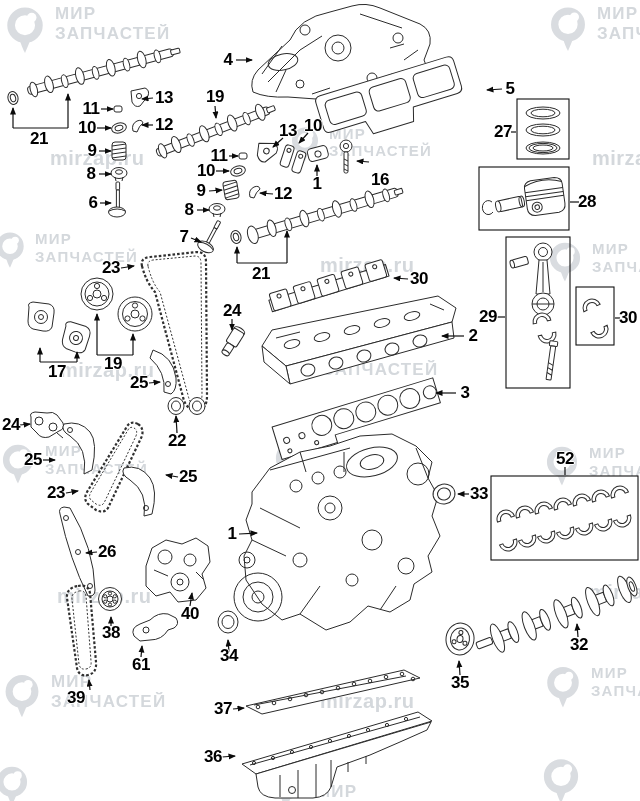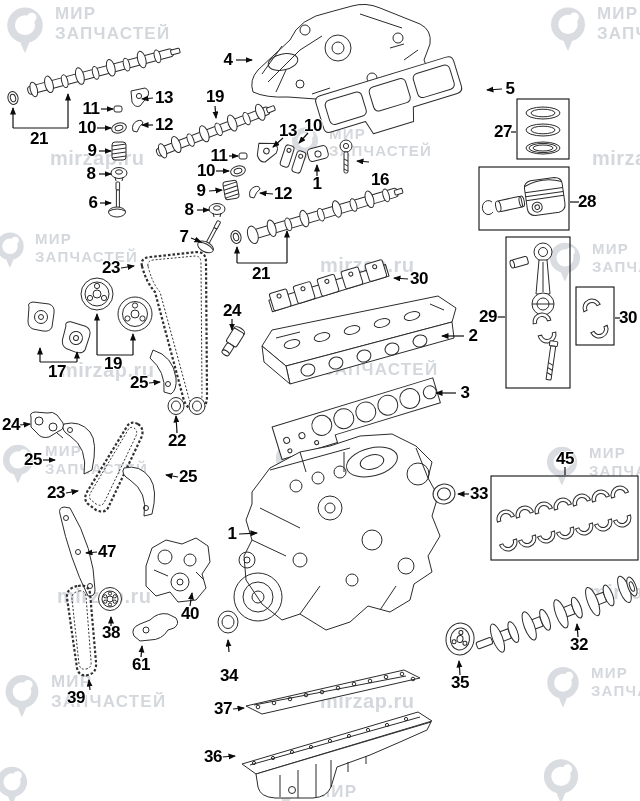--- a/index.html
+++ b/index.html
@@ -770,29 +770,29 @@
     <div class="co" style="left:39px;top:139px">21</div>
     <div class="co" style="left:261px;top:274px">21</div>
     <div class="co" style="left:177px;top:441px">22</div>
     <div class="co" style="left:111px;top:268px">23</div>
     <div class="co" style="left:56px;top:493px">23</div>
     <div class="co" style="left:11px;top:425px">24</div>
     <div class="co" style="left:232px;top:311px">24</div>
     <div class="co" style="left:139px;top:383px">25</div>
     <div class="co" style="left:33px;top:460px">25</div>
     <div class="co" style="left:188px;top:477px">25</div>
-    <div class="co" style="left:107px;top:552px">47</div>
+    <div class="co" style="left:107px;top:552px">26</div>
     <div class="co" style="left:503px;top:132px">27</div>
     <div class="co" style="left:587px;top:202px">28</div>
     <div class="co" style="left:488px;top:317px">29</div>
     <div class="co" style="left:628px;top:318px">30</div>
-    <div class="co" style="left:565px;top:459px">45</div>
+    <div class="co" style="left:565px;top:459px">52</div>
     <div class="co" style="left:579px;top:645px">32</div>
     <div class="co" style="left:479px;top:494px">33</div>
-    <div class="co" style="left:229px;top:676px">34</div>
+    <div class="co" style="left:229px;top:656px">34</div>
     <div class="co" style="left:460px;top:683px">35</div>
     <div class="co" style="left:213px;top:757px">36</div>
     <div class="co" style="left:223px;top:709px">37</div>
     <div class="co" style="left:111px;top:633px">38</div>
     <div class="co" style="left:76px;top:698px">39</div>
     <div class="co" style="left:190px;top:614px">40</div>
     <div class="co" style="left:141px;top:665px">61</div>
   </div>
 </div>
 

